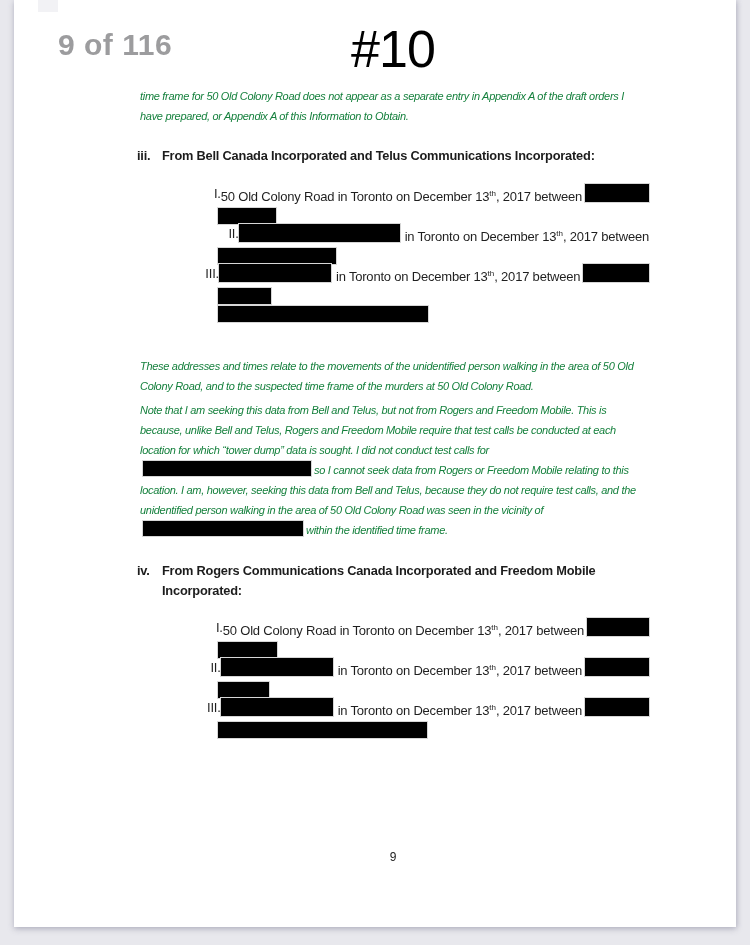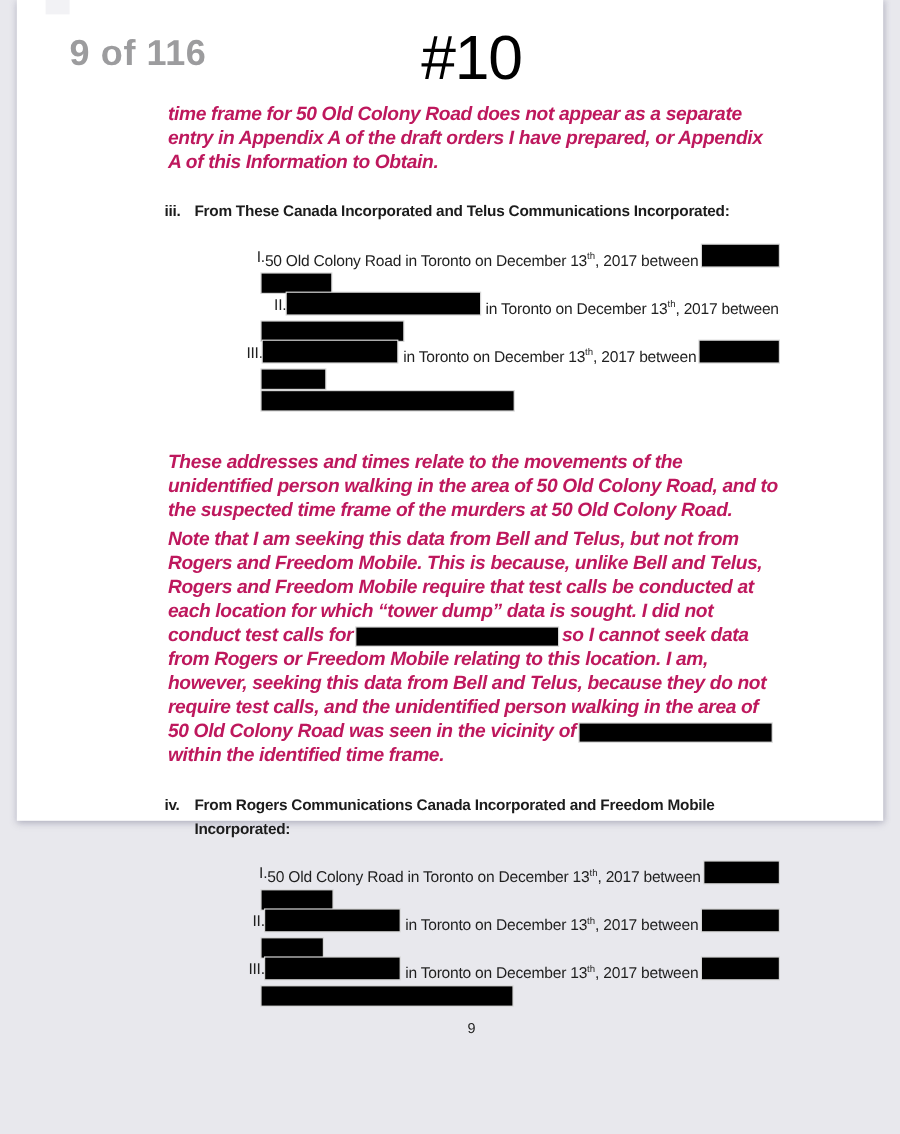--- a/index.html
+++ b/index.html
@@ -4,21 +4,21 @@
 <style>
   html,body{margin:0;padding:0;}
   body{
     width:750px;height:945px;
     background:#e8e8ed;
     font-family:"Liberation Sans", sans-serif;
     position:relative;overflow:hidden;
     color:#1a1a1a;
   }
   .sheet{
-    position:absolute;left:14px;top:0;width:722px;height:684px;
+    position:absolute;left:14px;top:0;width:722px;height:927px;
     background:#ffffff;
     box-shadow:0 2px 6px rgba(120,120,145,.45), 2px 0 4px rgba(140,140,160,.18);
   }
   .edge-artifact{
     position:absolute;left:24px;top:0;width:20px;height:12px;
     background:#f2f2f5;
   }
   .page-indicator{
     position:absolute;left:44px;top:28px;
     font-size:30px;font-weight:700;letter-spacing:.5px;
@@ -30,23 +30,23 @@
   }
   .exhibit{
     font-size:52px;font-weight:400;letter-spacing:-1px;color:#000;
     line-height:50px;
   }
   .content{
     position:absolute;left:123px;top:86px;width:512px;
   }
   .para{
     margin:0 0 0 3px;
-    font-style:italic;font-weight:700;
-    font-size:16px;letter-spacing:-0.3px;line-height:20px;
-    color:#be185d;
+    font-style:italic;font-weight:400;
+    font-size:11px;letter-spacing:-0.3px;line-height:20px;
+    color:#15803d;
   }
   .para.movements{margin-top:10px;}
   .para.note{margin-top:4px;}
   .sec-head{
     display:flex;margin-top:21px;
     font-weight:700;font-size:12.8px;letter-spacing:-0.2px;line-height:18px;
     color:#1c1c1c;
   }
   .sec-head.iv{line-height:20px;}
   .sec-marker{width:25px;flex:none;}
@@ -90,21 +90,21 @@
   <div class="exhibit-wrap">
     <span class="exhibit">#10</span>
   </div>
 
   <div class="content">
 
     <p class="para intro">time frame for 50 Old Colony Road does not appear as a separate entry in Appendix A of the draft orders I have prepared, or Appendix A of this Information to Obtain.</p>
 
     <div class="sec-head">
       <span class="sec-marker">iii.</span>
-      <span class="sec-title">From These Canada Incorporated and Telus Communications Incorporated:</span>
+      <span class="sec-title">From Bell Canada Incorporated and Telus Communications Incorporated:</span>
     </div>
 
     <div class="rlist">
         <div class="li">
           <div class="l1"><span class="num">I.</span><span>50 Old Colony Road in Toronto on December 13</span><span class="sup">th</span><span>, 2017 between</span><span class="redact r-tail" style="width: 64px;"></span></div>
           <div class="l2">
             <span class="redact r-line2" style="width: 58px;"></span>
           </div>
         </div>
         <div class="li">

